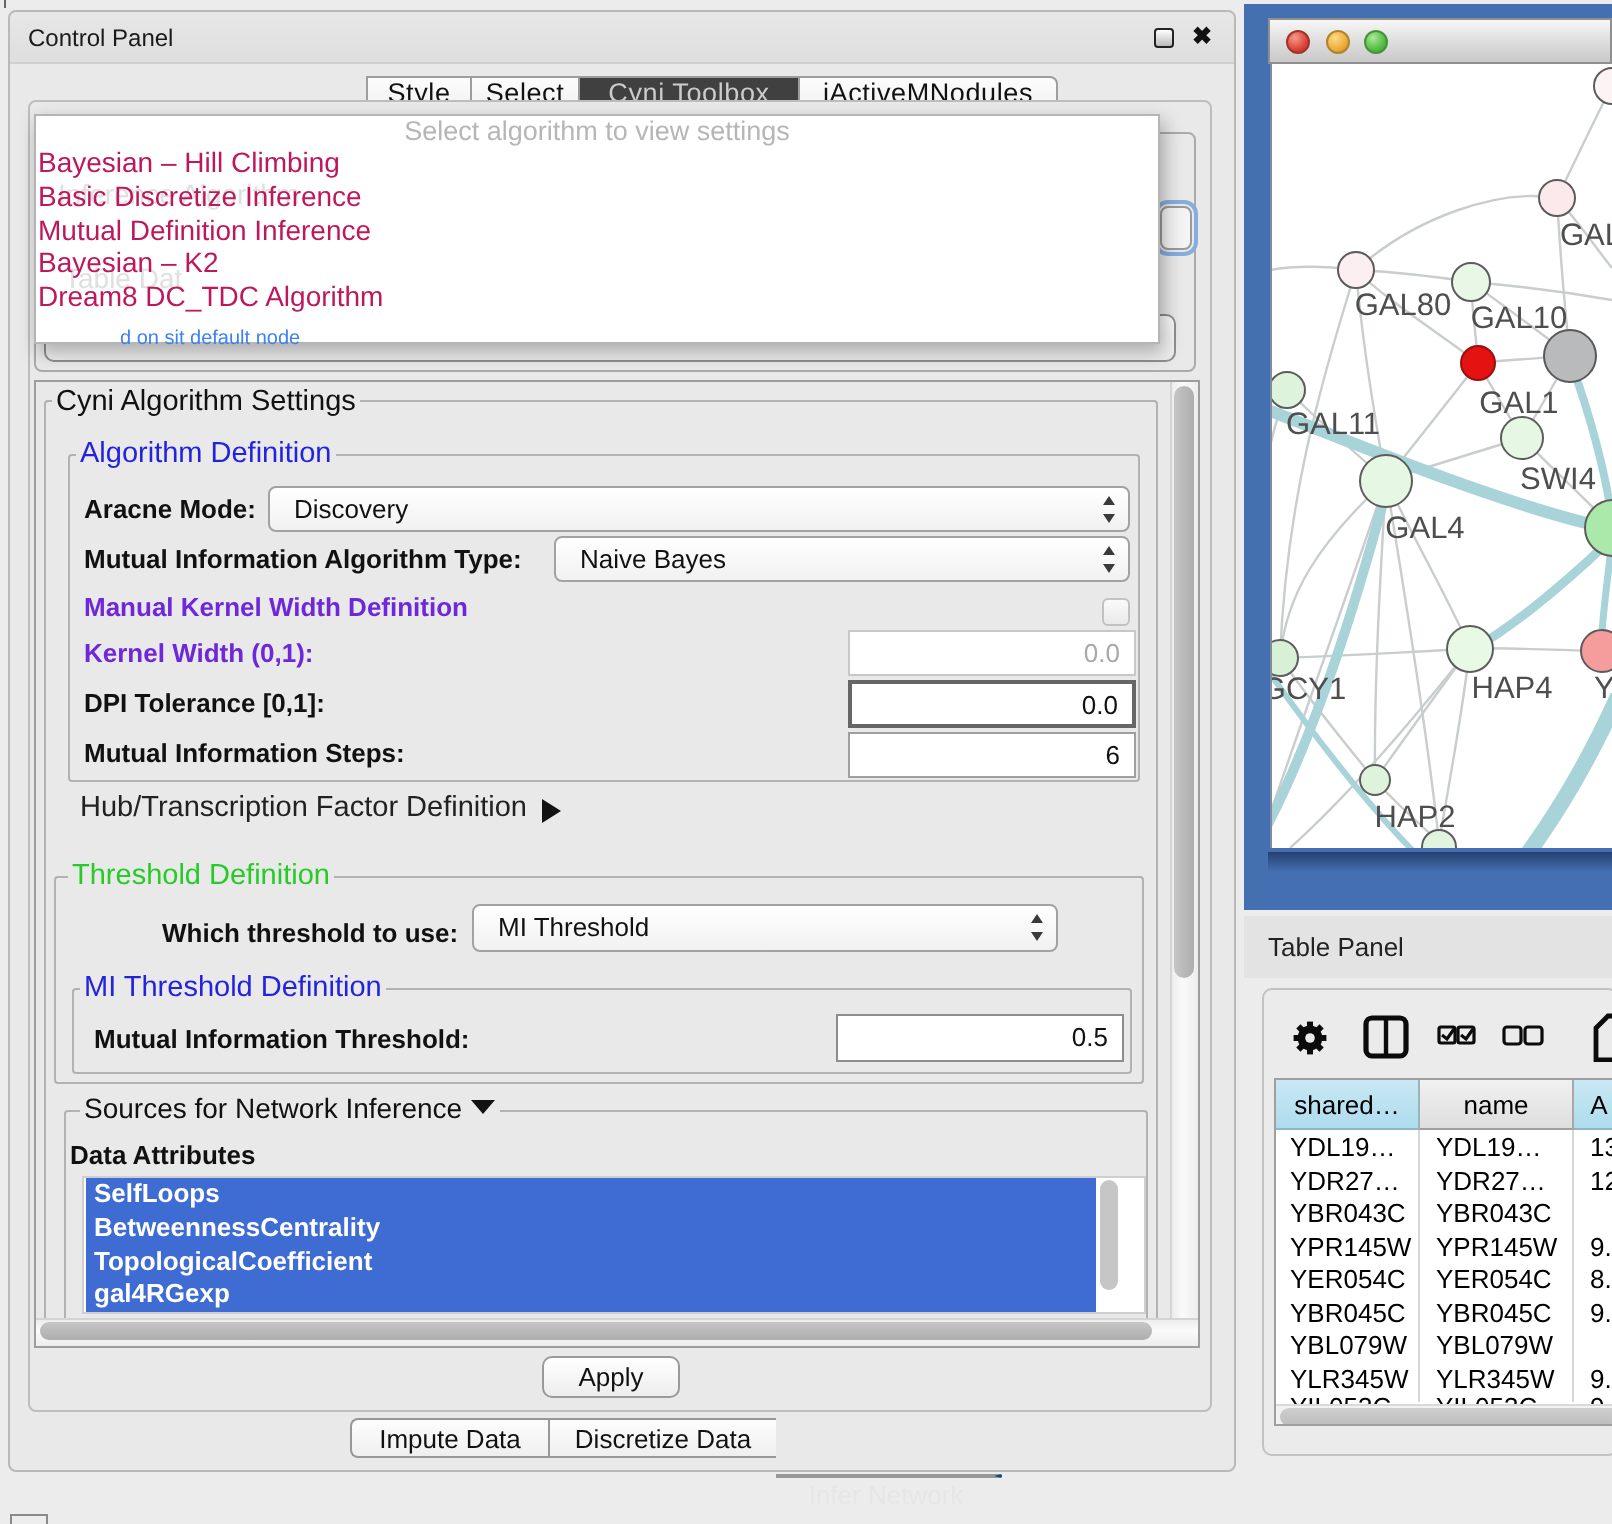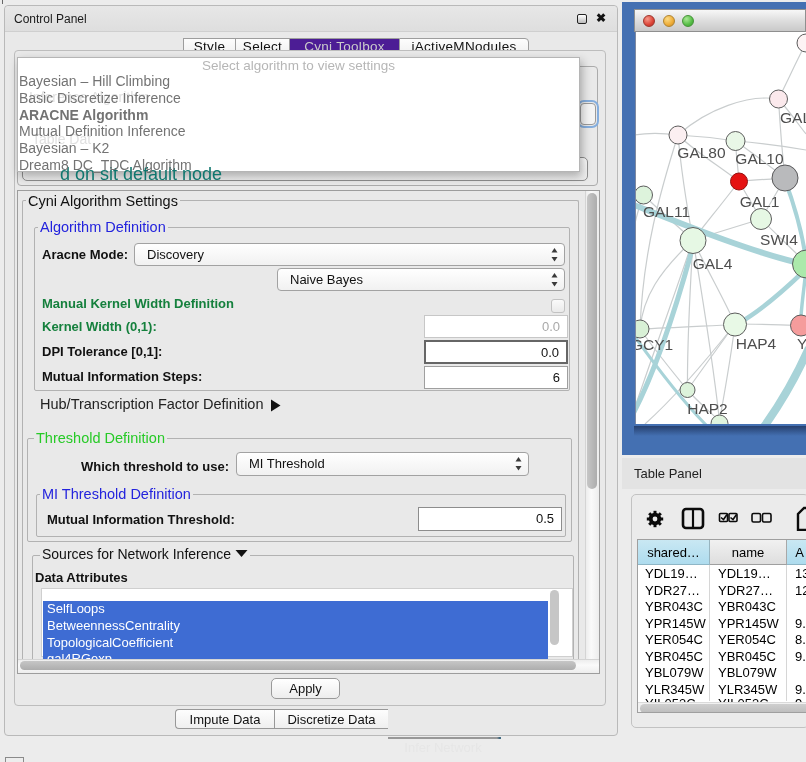--- a/index.html
+++ b/index.html
@@ -15,55 +15,55 @@
   #cp-title .t { position:absolute; left:9px; top:6px; font-size:12px; color:#1a1a1a; }
   .float-ic { left:572px; top:8px; width:10px; height:10px; border:1.5px solid #222; border-radius:2px; background:linear-gradient(#fff,#bbb); }
   .close-ic { left:591px; top:5px; font-size:12px; font-weight:bold; color:#111; }
 
   
   .tabstrip { top:32px; left:84px; height:16px; display:flex; }
   .tab { border:1px solid #9d9d9d; border-right:none; background:linear-gradient(#fdfdfd,#f1f1f1);
          height:16px; line-height:15.5px; font-size:13.5px; letter-spacing:0.3px; color:#111; text-align:center; }
   .tab.first { border-radius:4px 0 0 0;margin-top:28px; }
   .tab.last  { border-radius:0 4px 0 0; border-right:1px solid #9d9d9d; }
-  .tab.sel { background:#4c1d95; color:#cbcbcb; }
+  .tab.sel { background:#404040; color:#cbcbcb; }
 
   
   #content { left:9px; top:44px; width:592px; height:656px; background:#e9e9e9;
              border:1px solid #bdbdbd; border-radius:4px; }
 
   
   #algoarea { left:2px; top:15px; width:581px; height:120px; border:1px solid #ababab; border-radius:4px; }
   #algocombo { left:7px; top:106px; width:566px; height:24px; border:1px solid #8f8f8f; border-radius:5px;
                background:linear-gradient(#fdfdfd,#ececec); }
   #focusring { left:562px; top:49px; width:22px; height:28px; border:2.5px solid #85aede; border-radius:7px; }
   #focuscombo { left:565px; top:52px; width:16px; height:22px; border:1px solid #9a9a9a; border-radius:4px; background:#f4f4f4; }
 
   
   #scrollpanel { left:2px; top:139px; width:583px; height:484px; border:1px solid #9d9d9d; background:#e9e9e9; overflow:hidden; }
 
   .grp { position:absolute; border:1px solid #b2b2b2; border-radius:2px; }
   .gt { position:absolute; background:#e9e9e9; padding:0 2px; font-size:14.5px; line-height:14.5px; white-space:nowrap; z-index:3; }
   .blue { color:#2323dd; }
   .green { color:#27ca27; }
   .bold { font-weight:bold; }
-  .grey { color:#15803d; }
+  .grey { color:#6d28d9; }
   .lbl { position:absolute; font-size:13px; line-height:13px; white-space:nowrap; }
 
   .combo { position:absolute; background:linear-gradient(#ffffff,#f1f1f1); border:1px solid #a2a2a2;
            border-radius:4px; height:23px; line-height:22px; padding-left:12px; font-size:13px; }
   .combo svg { position:absolute; right:6px; top:4px; }
   .input { position:absolute; background:#fff; border:1px solid #9f9f9f; height:23px; line-height:21px;
            text-align:right; padding-right:7px; font-size:13px; }
 
   
   #popup { left:17px; top:57px; width:563px; height:115px; background:#fff;
            border:1px solid #b5b5b5; box-shadow:2px 4px 9px rgba(0,0,0,0.3); z-index:50; }
   #popup .ph { text-align:center; color:#b6b6b6; font-size:13.5px; height:15px; line-height:15px; }
-  #popup .it { padding-left:1px; font-size:14px; height:16.8px; line-height:16.6px; color:#737373; white-space:nowrap; position:relative; z-index:2; }
+  #popup .it { padding-left:1px; font-size:14px; height:16.8px; line-height:16.6px; color:#be185d; white-space:nowrap; position:relative; z-index:2; }
 
   
   .selrow { background:#3e6cd3; color:#fff; font-size:13px; height:16.8px; line-height:16.5px; padding-left:4px; }
 
   
   #apply { left:266px; top:672px; width:69px; height:21px; border:1px solid #9a9a9a; border-radius:5px;
            background:linear-gradient(#ffffff,#ededed); text-align:center; line-height:19px; font-size:13px; }
 
   .btabstrip { display:flex; height:20px; }
   .btab { border:1px solid #989898; border-right:none; background:linear-gradient(#fdfdfd,#efefef);
@@ -140,20 +140,21 @@
       <div class="gt blue" style="left:20px; top:29px;">Algorithm Definition</div>
 
       <div class="lbl bold" style="left:24px; top:57px;">Aracne Mode:</div>
       <div class="combo" style="left:116px; top:52px; width:431px;">Discovery
         <svg width="7" height="14" viewBox="0 0 7 14">
             <path d="M3.5 0 L6.5 4.5 L0.5 4.5 Z" fill="#3a3a3a"></path>
             <path d="M3.5 13.5 L6.5 9 L0.5 9 Z" fill="#3a3a3a"></path>
           </svg>
       </div>
 
+      <div class="lbl bold" style="left:24px; top:82px;">Mutual Information Algorithm Type:</div>
       <div class="combo" style="left:259px; top:77px; width:288px;">Naive Bayes
         <svg width="7" height="14" viewBox="0 0 7 14">
             <path d="M3.5 0 L6.5 4.5 L0.5 4.5 Z" fill="#3a3a3a"></path>
             <path d="M3.5 13.5 L6.5 9 L0.5 9 Z" fill="#3a3a3a"></path>
           </svg>
       </div>
 
       <div class="lbl bold grey" style="left:24px; top:106px;">Manual Kernel Width Definition</div>
       <div class="abs" style="left:533px; top:108px; width:14px; height:14px; background:linear-gradient(#fafafa,#eaeaea); border:1px solid #c2c2c2; border-radius:3px;"></div>
 
@@ -190,21 +191,21 @@
 
       <div class="grp" style="left:14px; top:364px; width:542px; height:112px;"></div>
       <div class="gt" style="left:22px; top:356px; font-size:14px;">Sources for Network Inference
         <svg width="13" height="9" viewBox="0 0 13 9" style="vertical-align:1px">
             <path d="M0.5 1 L12.5 1 L6.5 8 Z" fill="#111"></path>
           </svg>
       </div>
       <div class="lbl bold" style="left:17px; top:380px;">Data Attributes</div>
 
       <div class="abs" style="left:23px; top:397px; width:532px; height:69px; background:#fff; border:1px solid #cfcfcf;">
-        <div style="position:absolute; left:1px; top:12px; width:505px;">
+        <div style="position:absolute; left:1px; top:0; width:505px;font-weight:bold;">
           <div class="selrow">SelfLoops</div>
           <div class="selrow">BetweennessCentrality</div>
           <div class="selrow">TopologicalCoefficient</div>
           <div class="selrow">gal4RGexp</div>
         </div>
         <div style="position:absolute; left:508px; top:1px; width:9px; height:55px; background:#c6c6c6; border-radius:5px;"></div>
       </div>
 
       <div class="abs" style="left:567px; top:0; width:14px; height:468px; background:linear-gradient(90deg,#ededed,#fafafa 40%,#ededed); border-left:1px solid #d4d4d4;"></div>
       <div class="abs" style="left:569px; top:2px; width:10px; height:296px; background:linear-gradient(90deg,#c6c6c6,#adadad); border-radius:6px;"></div>
@@ -219,25 +220,24 @@
   <div class="btabstrip abs" style="left:141px; top:703px;">
     <div class="btab first" style="width:99px;">Impute Data</div>
     <div class="btab" style="width:114px;">Discretize Data</div>
     <div class="btab sel last" style="width:113px;">Infer Network</div>
   </div>
 </div>
 
 <div id="popup" class="abs">
   <div class="abs" style="left:11px; top:31px; font-size:14px; color:#e0e0e0; z-index:1;">Inference Algorithm</div>
   <div class="abs" style="left:14px; top:73px; font-size:14px; color:#e0e0e0; z-index:1;">Table Dat</div>
-  <div class="abs" style="left:42px; top:106px; font-size:18px; color:#0f766e; z-index:1;">d on sit default node</div>
+  <div class="abs" style="left:42px; top:106px; font-size:10px; color:#3b82f6; z-index:1;">d on sit default node</div>
   <div class="ph">Select algorithm to view settings</div>
   <div class="it">Bayesian – Hill Climbing</div>
   <div class="it">Basic Discretize Inference</div>
-  <div class="it bold">ARACNE Algorithm</div>
   <div class="it">Mutual Definition Inference</div>
   <div class="it">Bayesian – K2</div>
   <div class="it">Dream8 DC_TDC Algorithm</div>
 </div>
 
 <div id="desktop" class="abs">
   <div id="winshadow"></div>
   <div id="netwin">
     <div id="nettitle">
       <div class="tl" style="left:8px;  background:radial-gradient(circle at 35% 30%, #f6998a, #dc4437 60%, #ad3026); border:1px solid #9e352c;"></div>

